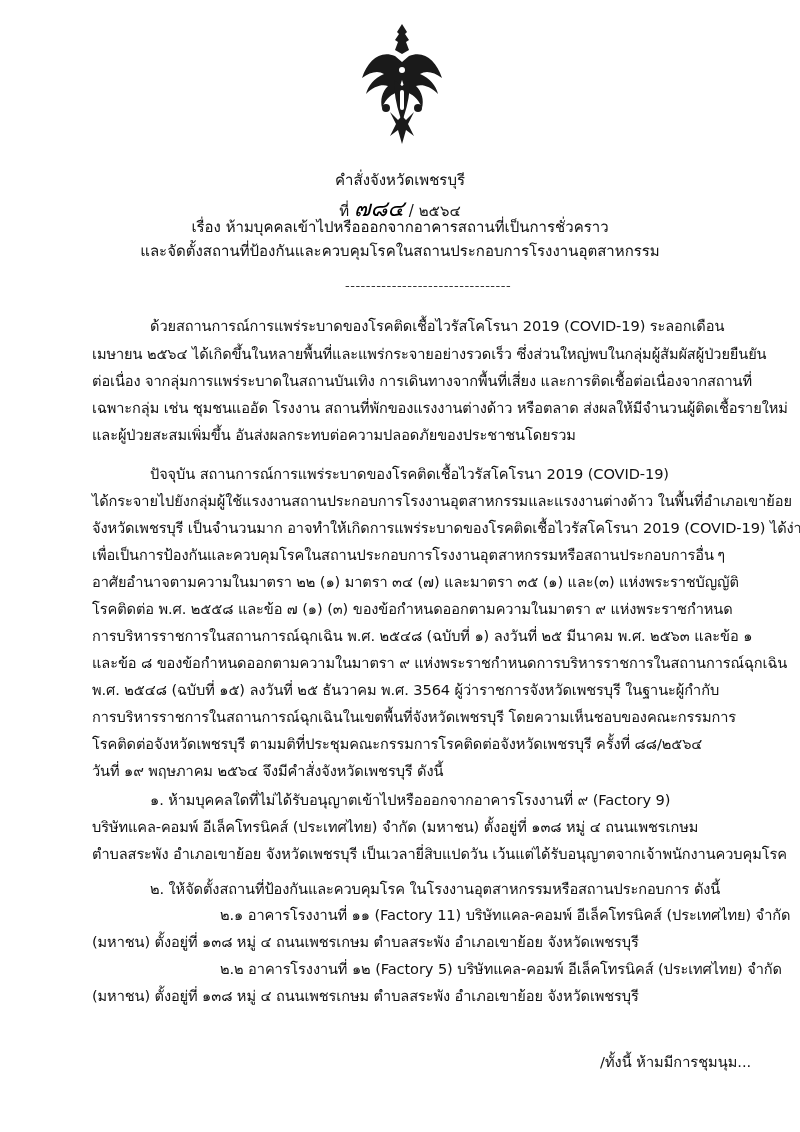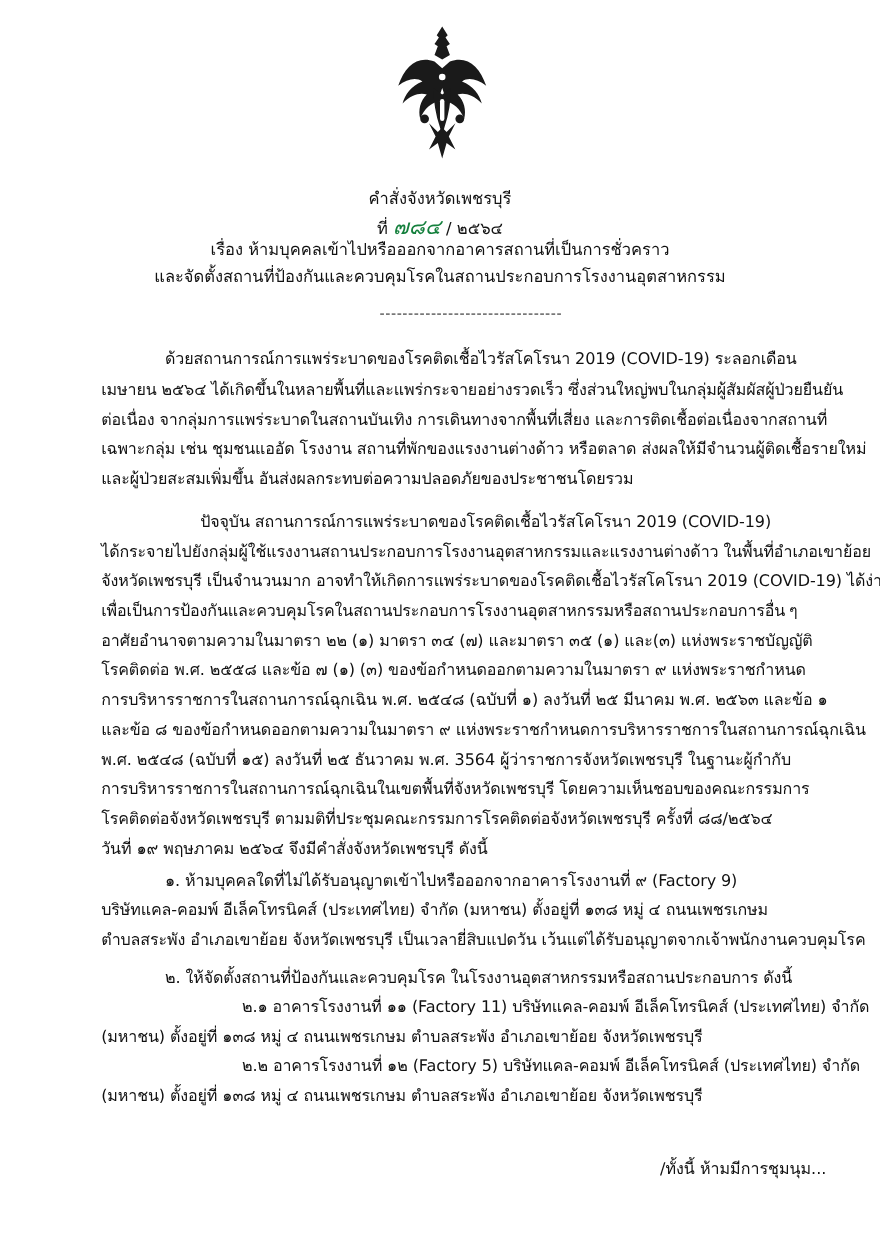--- a/index.html
+++ b/index.html
@@ -1,21 +1,21 @@
 <!DOCTYPE html>
 <html><head>
 <meta charset="utf-8">
 <style>
   html, body { margin: 0; padding: 0; background: #ffffff; }
   body { width: 800px; height: 1132px; position: relative; overflow: hidden;
          font-family: "DejaVu Sans", "Liberation Sans", sans-serif; color: #111; }
   .page { position: absolute; left: 0; top: 0; width: 800px; height: 829px; background: #fff; }
   .emblem { position: absolute; left: 360px; top: 20px; width: 84px; height: 128px; }
   .center { position: absolute; left: 0; width: 800px; text-align: center; font-size: 15px; white-space: nowrap; }
-  .order-no-hand { color: #15803d; font-style: italic; font-size: 19px; }
+  .order-no-hand { color: #000000; font-style: italic; font-size: 22px; }
   .line { position: absolute; left: 92px; font-size: 14.6px; white-space: nowrap; letter-spacing: -0.1px; }
   .ind1 { left: 150px; text-align: right; }
   .ind2 { left: 220px; }
   .sep { position: absolute; left: 345px; top: 278px; font-size: 13px; letter-spacing: 0.5px; color: #333; }
   .footer { position: absolute; left: 600px; top: 1050px; font-size: 14.6px; white-space: nowrap; text-align: center; }
 </style>
 </head>
 <body>
 
 <div class="page">
@@ -44,21 +44,21 @@
   <div class="center" style="top:215px;">เรื่อง ห้ามบุคคลเข้าไปหรือออกจากอาคารสถานที่เป็นการชั่วคราว</div>
   <div class="center" style="top:239px;">และจัดตั้งสถานที่ป้องกันและควบคุมโรคในสถานประกอบการโรงงานอุตสาหกรรม</div>
   <div class="sep">--------------------------------</div>
 
   <div class="line ind1" style="top:314px;">ด้วยสถานการณ์การแพร่ระบาดของโรคติดเชื้อไวรัสโคโรนา 2019 (COVID-19) ระลอกเดือน</div>
   <div class="line" style="top:342px;">เมษายน ๒๕๖๔ ได้เกิดขึ้นในหลายพื้นที่และแพร่กระจายอย่างรวดเร็ว ซึ่งส่วนใหญ่พบในกลุ่มผู้สัมผัสผู้ป่วยยืนยัน</div>
   <div class="line" style="top:369px;">ต่อเนื่อง จากลุ่มการแพร่ระบาดในสถานบันเทิง การเดินทางจากพื้นที่เสี่ยง และการติดเชื้อต่อเนื่องจากสถานที่</div>
   <div class="line" style="top:396px;">เฉพาะกลุ่ม เช่น ชุมชนแออัด โรงงาน สถานที่พักของแรงงานต่างด้าว หรือตลาด ส่งผลให้มีจำนวนผู้ติดเชื้อรายใหม่</div>
   <div class="line" style="top:423px;">และผู้ป่วยสะสมเพิ่มขึ้น อันส่งผลกระทบต่อความปลอดภัยของประชาชนโดยรวม</div>
 
-  <div class="line ind1" style="top:462px;margin-left:32px;">ปัจจุบัน สถานการณ์การแพร่ระบาดของโรคติดเชื้อไวรัสโคโรนา 2019 (COVID-19)</div>
+  <div class="line ind1" style="top:462px;">ปัจจุบัน สถานการณ์การแพร่ระบาดของโรคติดเชื้อไวรัสโคโรนา 2019 (COVID-19)</div>
   <div class="line" style="top:489px;">ได้กระจายไปยังกลุ่มผู้ใช้แรงงานสถานประกอบการโรงงานอุตสาหกรรมและแรงงานต่างด้าว ในพื้นที่อำเภอเขาย้อย</div>
   <div class="line" style="top:516px;">จังหวัดเพชรบุรี เป็นจำนวนมาก อาจทำให้เกิดการแพร่ระบาดของโรคติดเชื้อไวรัสโคโรนา 2019 (COVID-19) ได้ง่าย</div>
   <div class="line" style="top:543px;font-family:Liberation Serif, serif;">เพื่อเป็นการป้องกันและควบคุมโรคในสถานประกอบการโรงงานอุตสาหกรรมหรือสถานประกอบการอื่น ๆ</div>
   <div class="line" style="top:570px;">อาศัยอำนาจตามความในมาตรา ๒๒ (๑) มาตรา ๓๔ (๗) และมาตรา ๓๕ (๑) และ(๓) แห่งพระราชบัญญัติ</div>
   <div class="line" style="top:597px;">โรคติดต่อ พ.ศ. ๒๕๕๘ และข้อ ๗ (๑) (๓) ของข้อกำหนดออกตามความในมาตรา ๙ แห่งพระราชกำหนด</div>
   <div class="line" style="top:624px;">การบริหารราชการในสถานการณ์ฉุกเฉิน พ.ศ. ๒๕๔๘ (ฉบับที่ ๑) ลงวันที่ ๒๕ มีนาคม พ.ศ. ๒๕๖๓ และข้อ ๑</div>
   <div class="line" style="top:651px;">และข้อ ๘ ของข้อกำหนดออกตามความในมาตรา ๙ แห่งพระราชกำหนดการบริหารราชการในสถานการณ์ฉุกเฉิน</div>
   <div class="line" style="top:678px;">พ.ศ. ๒๕๔๘ (ฉบับที่ ๑๕) ลงวันที่ ๒๕ ธันวาคม พ.ศ. 3564  ผู้ว่าราชการจังหวัดเพชรบุรี ในฐานะผู้กำกับ</div>
   <div class="line" style="top:705px;">การบริหารราชการในสถานการณ์ฉุกเฉินในเขตพื้นที่จังหวัดเพชรบุรี โดยความเห็นชอบของคณะกรรมการ</div>
   <div class="line" style="top:732px;">โรคติดต่อจังหวัดเพชรบุรี ตามมติที่ประชุมคณะกรรมการโรคติดต่อจังหวัดเพชรบุรี ครั้งที่ ๘๘/๒๕๖๔</div>

